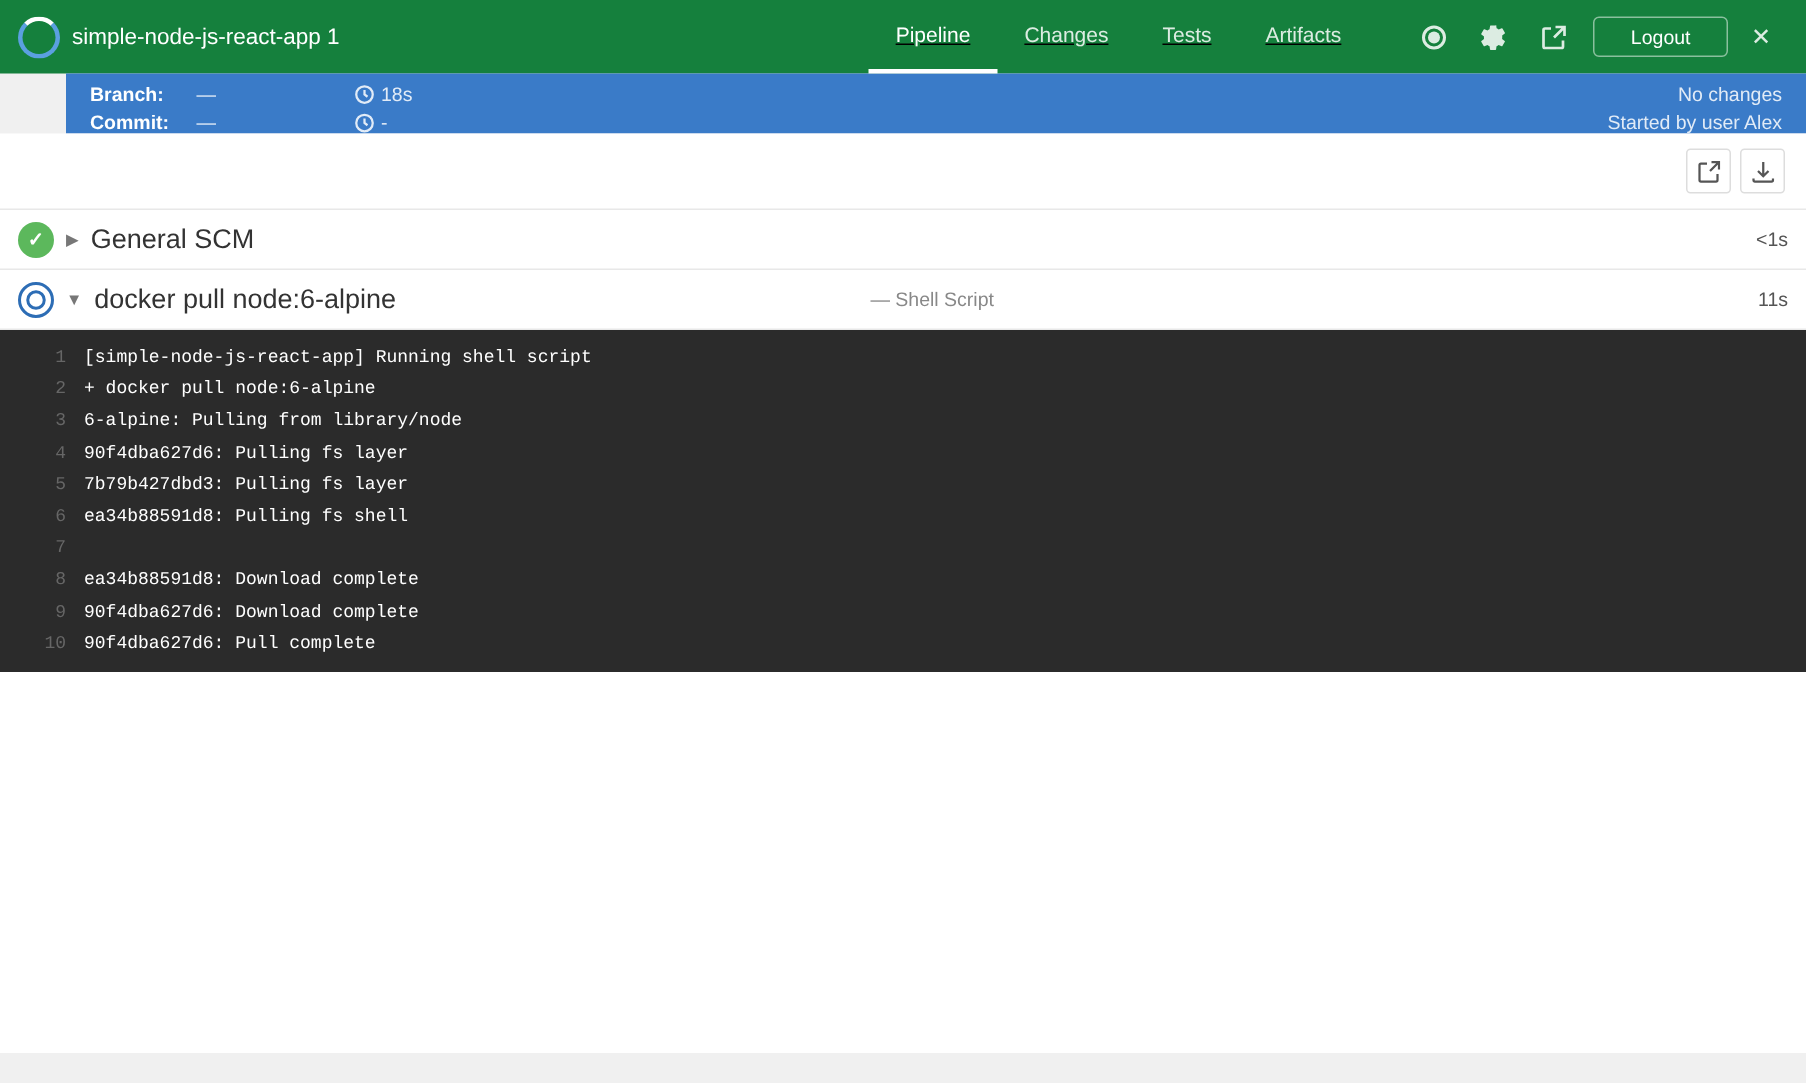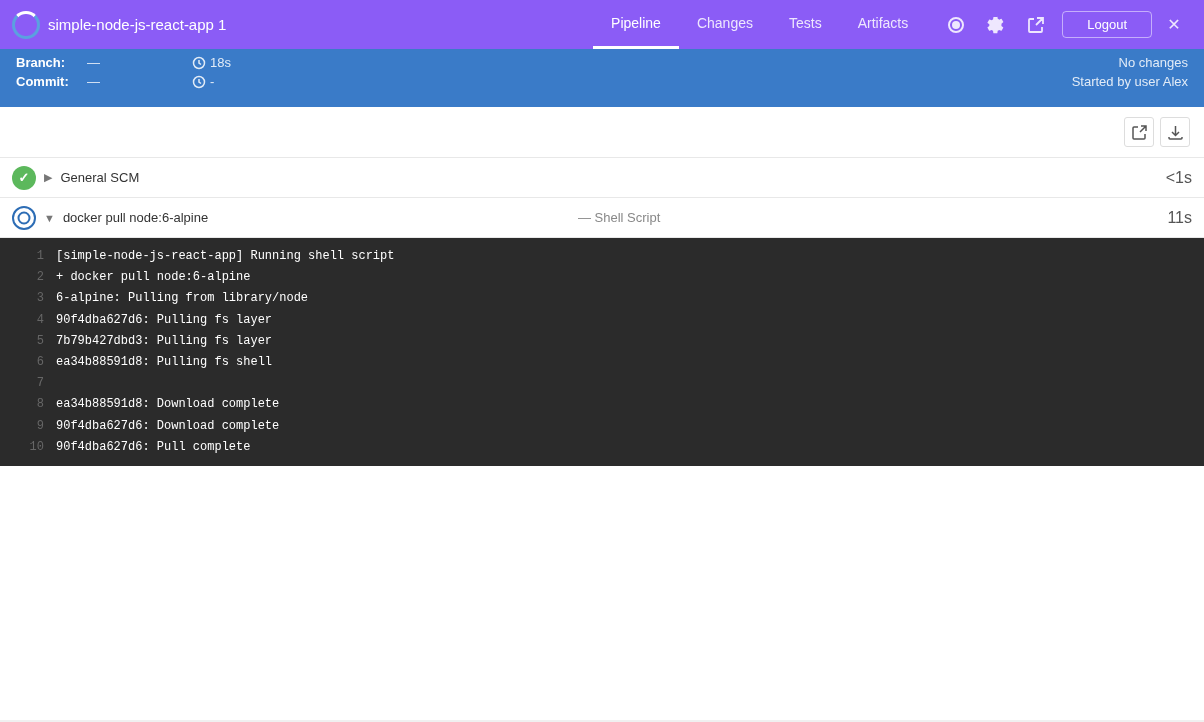--- a/index.html
+++ b/index.html
@@ -6,26 +6,26 @@
     body {
       font-family: -apple-system, BlinkMacSystemFont, 'Segoe UI', sans-serif;
       background: #f0f0f0;
       width: 1204px;
       height: 722px;
       overflow: hidden;
     }
 
     
     .top-nav {
-      background: #8b5cf6;
+      background: #15803d;
       height: 49px;
       display: flex;
       align-items: center;
       padding: 0 12px;
-      gap: 4px;
+      gap: 18px;
     }
     .app-logo {
       display: flex;
       align-items: center;
       gap: 8px;
       color: white;
       font-size: 15px;
       font-weight: 500;
       flex: 1;
     }
@@ -34,20 +34,21 @@
       height: 28px;
       border-radius: 50%;
       border: 3px solid #5ba0e0;
       border-top-color: white;
       display: inline-block;
     }
     .nav-tabs {
       display: flex;
       align-items: center;
       height: 49px;
+      text-decoration: underline;
     }
     .nav-tab {
       color: rgba(255,255,255,0.85);
       padding: 0 18px;
       height: 49px;
       display: flex;
       align-items: center;
       cursor: pointer;
       font-size: 14px;
       text-decoration: none;
@@ -84,24 +85,25 @@
       border-radius: 4px;
       padding: 5px 24px;
       cursor: pointer;
       font-size: 13px;
       margin-left: 4px;
     }
 
     
     .info-bar {
       background: #3a7bc8;
-      padding: 6px 16px 18px 16px;
+      padding: 6px 16px 0 16px;
       display: flex;
       flex-direction: column;
       gap: 4px;
+      margin-left: 44px;
     }
     .info-row {
       display: flex;
       align-items: center;
       gap: 16px;
       color: rgba(255,255,255,0.9);
       font-size: 13px;
     }
     .info-label {
       font-weight: 600;
@@ -188,32 +190,32 @@
       background: transparent;
       border: 2px solid #2d6db5;
       color: #2d6db5;
     }
     .step-chevron {
       color: #777;
       margin-right: 8px;
       font-size: 11px;
     }
     .step-name {
-      font-size: 13px;
+      font-size: 18px;
       color: #333;
       flex: 1;
     }
     .step-subtitle {
       font-size: 13px;
       color: #888;
       margin-left: 8px;
       text-align: right;
     }
     .step-duration {
-      font-size: 16px;
+      font-size: 13px;
       color: #555;
     }
 
     
     .log-output {
       background: #2b2b2b;
       font-family: 'Courier New', Courier, monospace;
       font-size: 12px;
       color: #d4d4d4;
       padding: 8px 0;

